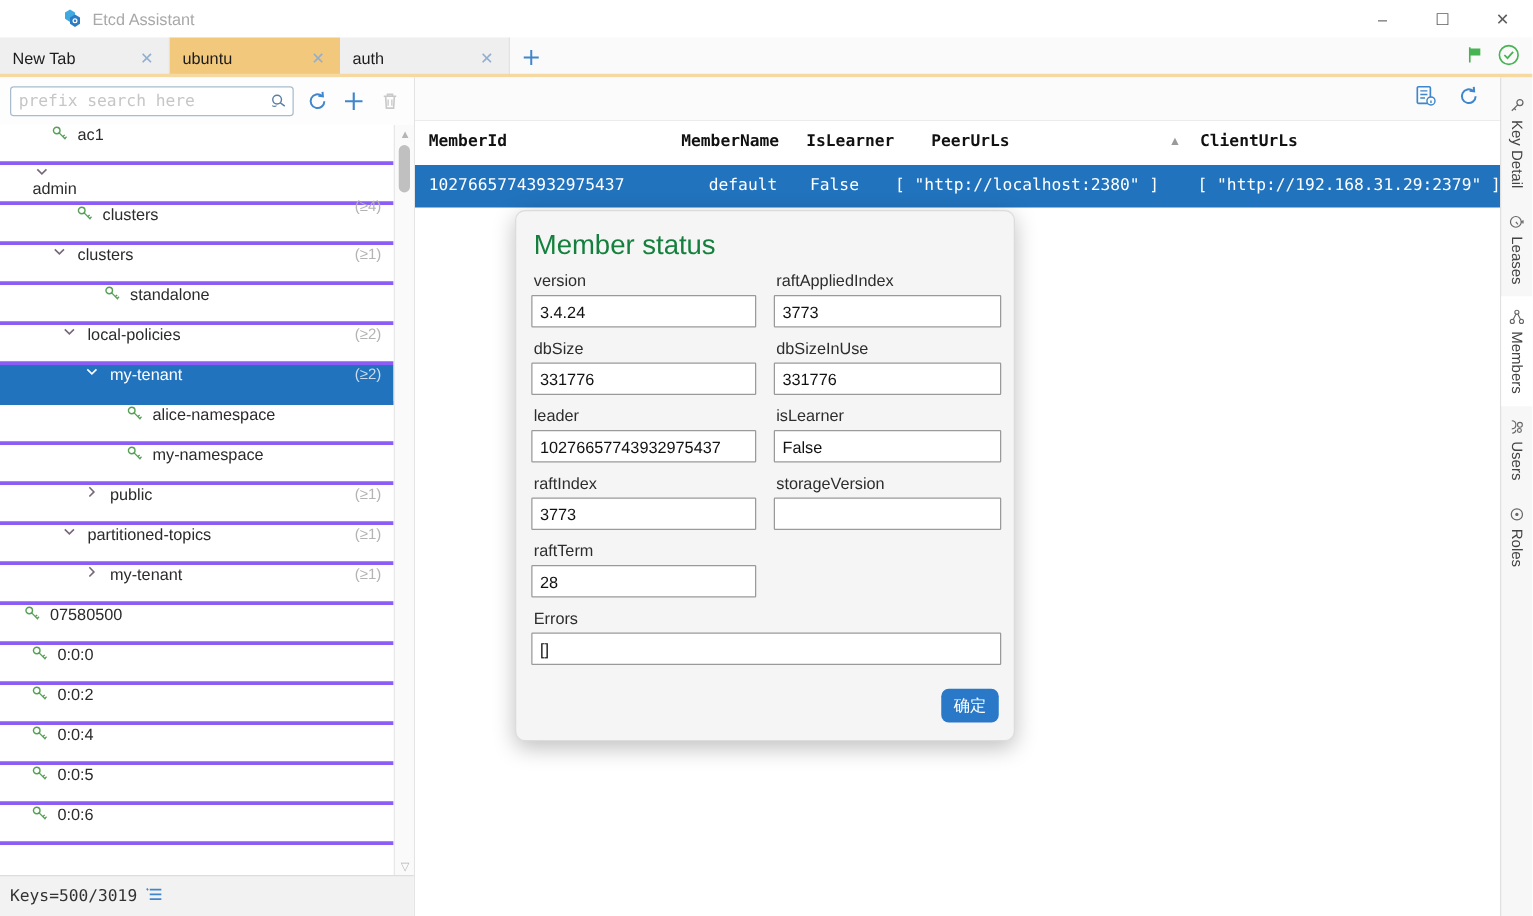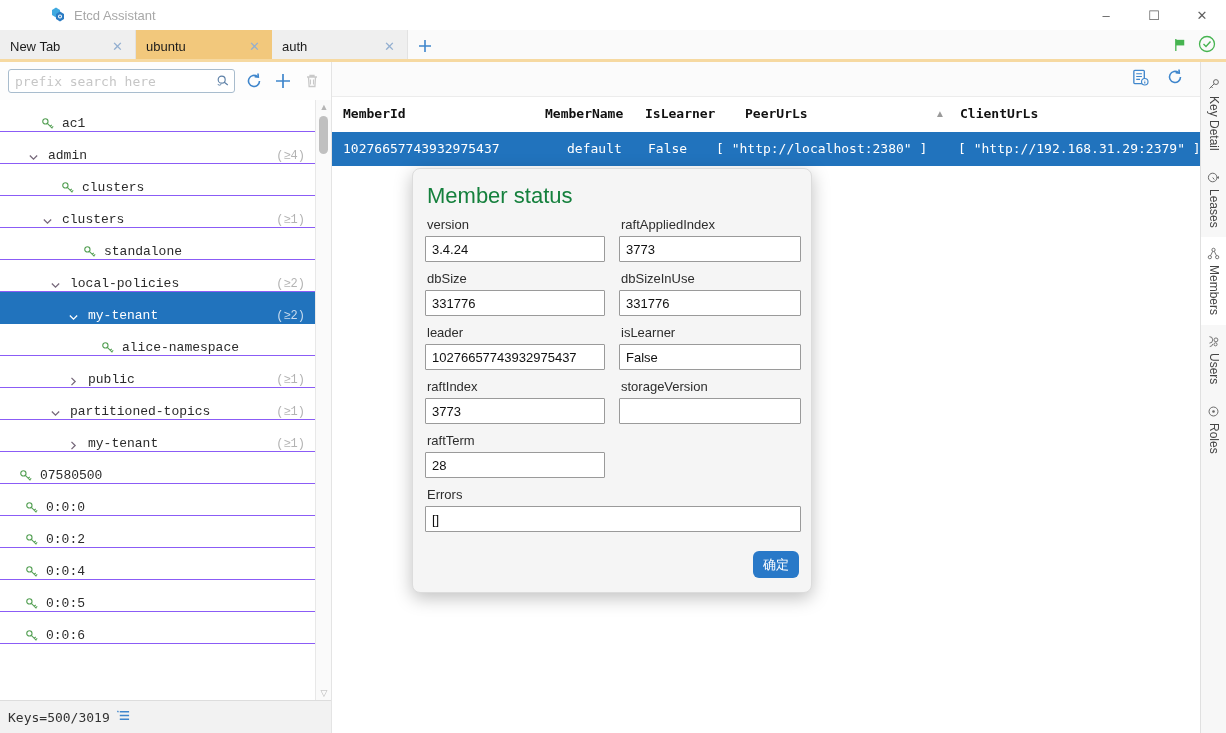--- a/index.html
+++ b/index.html
@@ -34,22 +34,22 @@
   .search-row { height:38px; display:flex; align-items:center; padding:0 8px; gap:8px; background:#fdfdfd; }
   .search-box { position:relative; width:236px; }
   .search-box input { width:100%; height:24px; border:1px solid #a8bccd; border-radius:3px; background:#fff;
       font-family:"DejaVu Sans Mono", monospace; font-size:13px; color:#444; padding:0 24px 0 6px; outline:none; }
   .search-box input::placeholder { color:#c6c6c6; }
   .search-box .mag { position:absolute; right:5px; top:5px; }
   .icon-btn { width:22px; height:22px; display:flex; align-items:center; justify-content:center; }
 
   .tree-wrap { flex:1; display:flex; overflow:hidden; }
   .tree { flex:1; overflow:hidden; }
-  .tree-row { height:32px; display:flex; align-items:flex-end; border-bottom:1px solid #8b5cf6;
-      font-family:Liberation Mono, monospace; font-size:13px; color:#2b2b2b; padding-right:10px; cursor:default; }
+  .tree-row { height:32px; display:flex; align-items:flex-start; border-bottom:3px solid #8b5cf6;
+      font-family:Liberation Sans, sans-serif; font-size:13px; color:#2b2b2b; padding-right:10px; cursor:default; }
   .tree-row .t-icon { display:inline-flex; width:15px; justify-content:center; margin-right:7px; flex:none; }
   .tree-row .t-count { margin-left:auto; color:#b3b3b3; font-size:12px; }
   .tree-row.selected { background:#2173bd; color:#fff; border-bottom-color:#2173bd; }
   .tree-row.selected .t-count { color:#c9dcee; }
   .tree-row.selected svg path { stroke:#fff; }
 
   .tree-scroll { width:16px; background:#fafafa; border-left:1px solid #e8e8e8; position:relative; }
   .tree-scroll .arr { position:absolute; left:0; width:16px; text-align:center; color:#b5b5b5; font-size:9px; }
   .tree-scroll .thumb { position:absolute; left:3px; top:16px; width:9px; height:38px; background:#c0c0c0; border-radius:5px; }
 
@@ -186,21 +186,21 @@
         <div class="tree" id="tree-host">
             <div class="tree-row" style="padding-left: 40px;">
               <span class="t-icon">
                 <svg width="14" height="14" viewBox="0 0 16 16">
                   <circle cx="5" cy="5" r="3" fill="none" stroke="#55a055" stroke-width="1.3"></circle>
                   <path d="M7.2 7.2 L13 13 M10.6 10.6 l1.7-1.5 M12.3 12.3 l1.7-1.5" fill="none" stroke="#55a055" stroke-width="1.2"></path>
                 </svg>
               </span>
               <span>ac1</span>
             </div>
-            <div class="tree-row" style="padding-left: 26px;">
+            <div class="tree-row" style="padding-left: 26px; flex-direction: column;">
               <span class="t-icon">
                 <svg width="11" height="11" viewBox="0 0 12 12">
                   <path d="M2 3.8 l4 4 4-4" fill="none" stroke="#76687a" stroke-width="1.4"></path>
                 </svg>
               </span>
               <span>admin</span>
               <span class="t-count">(≥4)</span>
             </div>
             <div class="tree-row" style="padding-left: 60px;">
               <span class="t-icon">
@@ -248,20 +248,29 @@
               <span class="t-count">(≥2)</span>
             </div>
             <div class="tree-row" style="padding-left: 100px;">
               <span class="t-icon">
                 <svg width="14" height="14" viewBox="0 0 16 16">
                   <circle cx="5" cy="5" r="3" fill="none" stroke="#55a055" stroke-width="1.3"></circle>
                   <path d="M7.2 7.2 L13 13 M10.6 10.6 l1.7-1.5 M12.3 12.3 l1.7-1.5" fill="none" stroke="#55a055" stroke-width="1.2"></path>
                 </svg>
               </span>
               <span>alice-namespace</span>
+            </div>
+            <div class="tree-row" style="padding-left: 100px;">
+              <span class="t-icon">
+                <svg width="14" height="14" viewBox="0 0 16 16">
+                  <circle cx="5" cy="5" r="3" fill="none" stroke="#55a055" stroke-width="1.3"></circle>
+                  <path d="M7.2 7.2 L13 13 M10.6 10.6 l1.7-1.5 M12.3 12.3 l1.7-1.5" fill="none" stroke="#55a055" stroke-width="1.2"></path>
+                </svg>
+              </span>
+              <span>my-namespace</span>
             </div>
             <div class="tree-row" style="padding-left: 66px;">
               <span class="t-icon">
                 <svg width="11" height="11" viewBox="0 0 12 12">
                   <path d="M3.8 2 l4 4 -4 4" fill="none" stroke="#76687a" stroke-width="1.4"></path>
                 </svg>
               </span>
               <span>public</span>
               <span class="t-count">(≥1)</span>
             </div>

